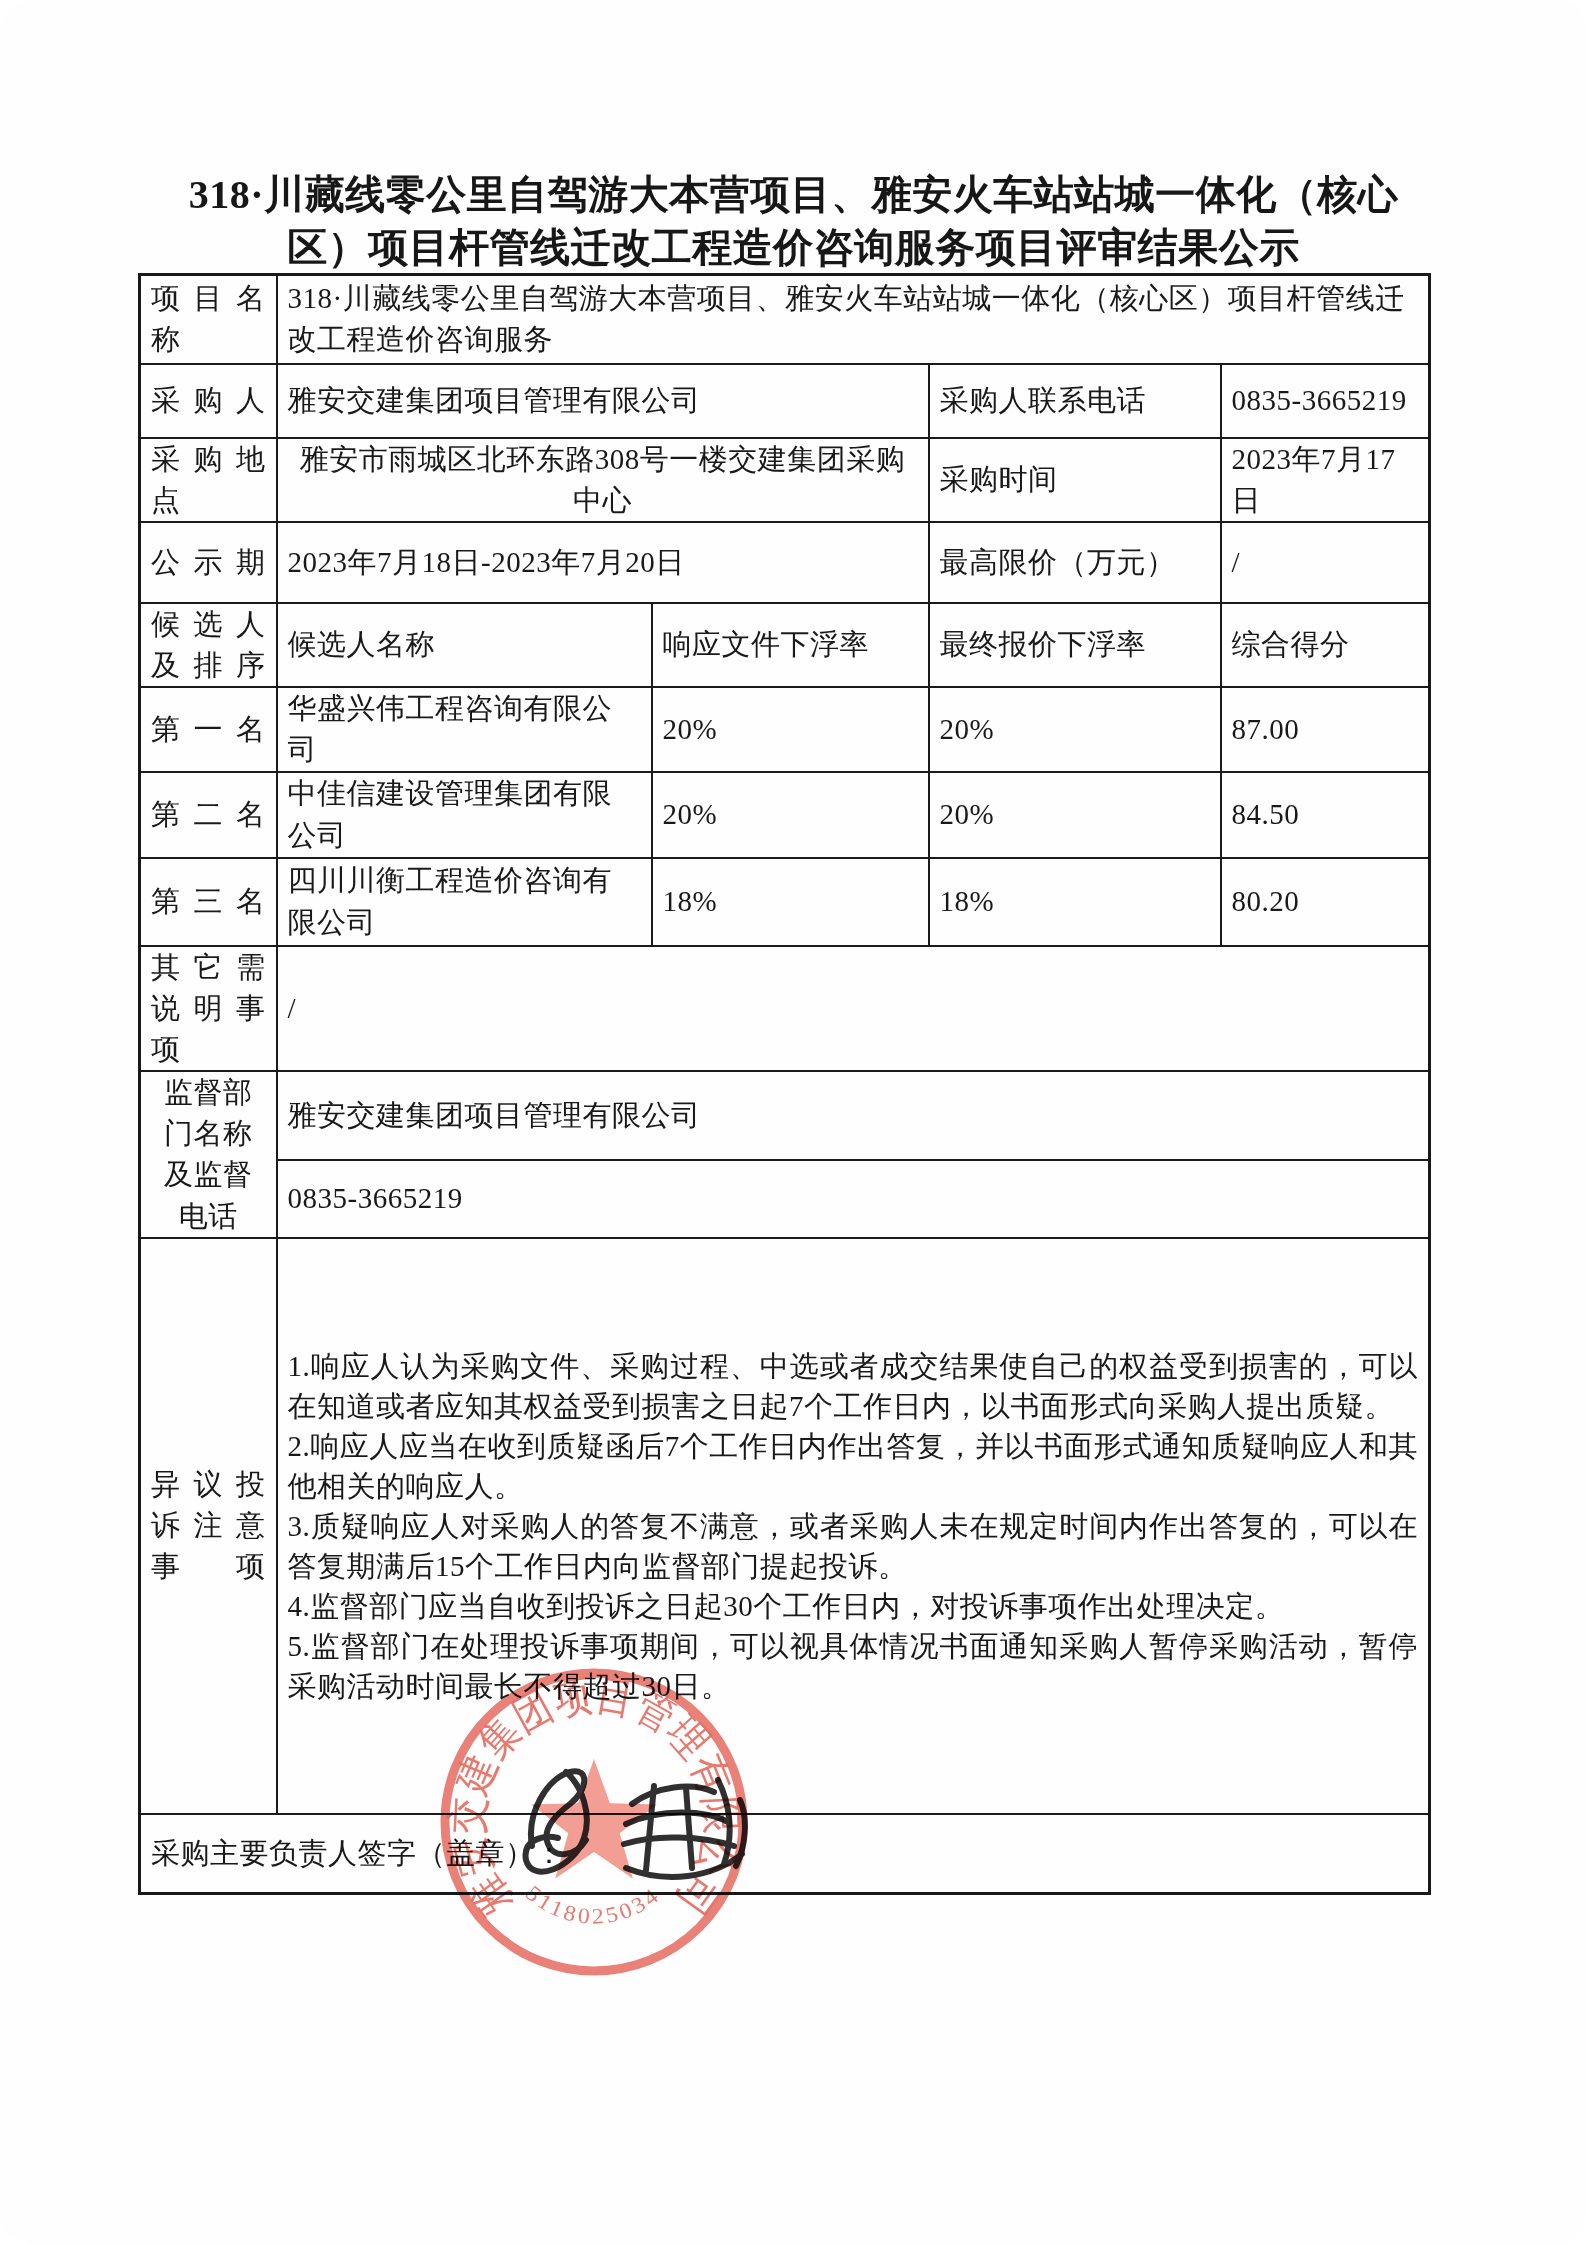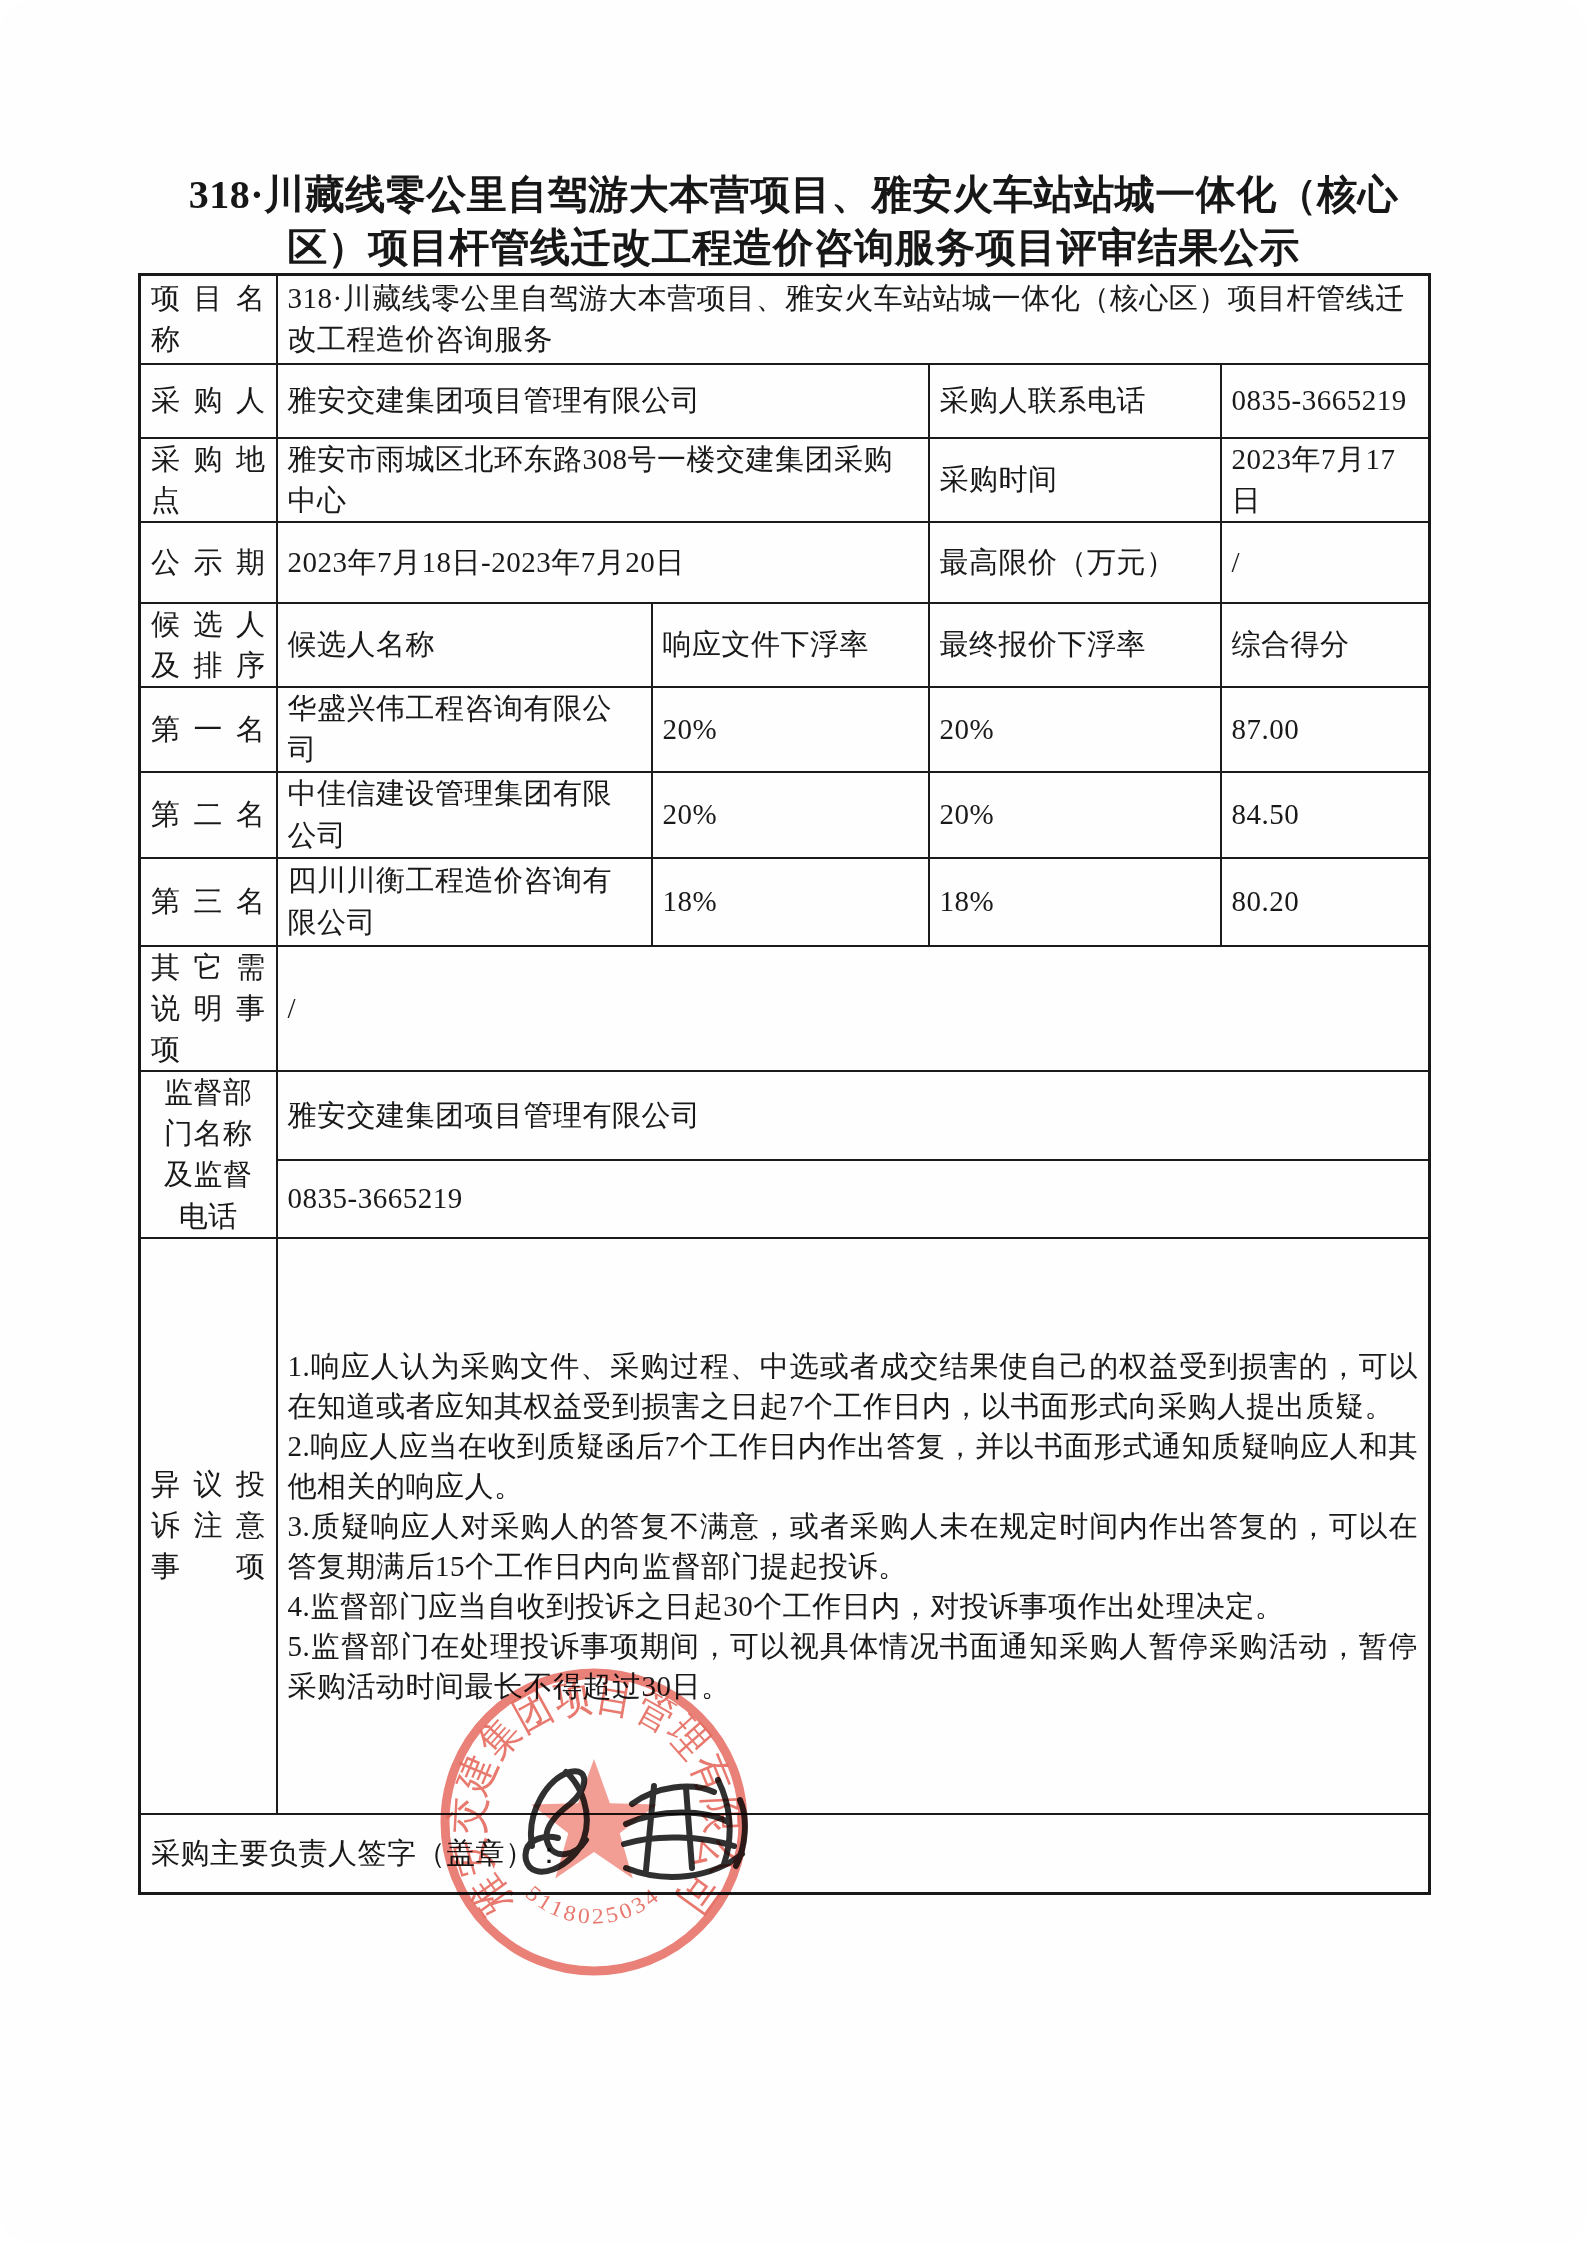--- a/index.html
+++ b/index.html
@@ -45,21 +45,21 @@
   }
   td.lbl{
     text-align:justify;
     text-align-last:justify;
     padding:4px 8px;
   }
   td.ctr{text-align:left;}
   td.lft{text-align:left;}
   td.name-cell{padding:4px 8px;}
   td.project-val{padding-right:26px;}
-  td.addr-val{padding:4px 14px 4px 8px;}
+  td.addr-val{padding:4px 14px 4px 8px;text-align:center;}
   td.objection-cell{padding:6px 12px;}
   .objection-cell p{margin:0;line-height:40px;text-align:justify;}
   td.sign-row{padding-left:6px;font-size:29px;}
   .slash{font-size:30px;}
   .stamp-svg{
     position:absolute;
     left:429px;top:1657px;
     width:330px;height:330px;
     mix-blend-mode:multiply;
     opacity:0.9;

